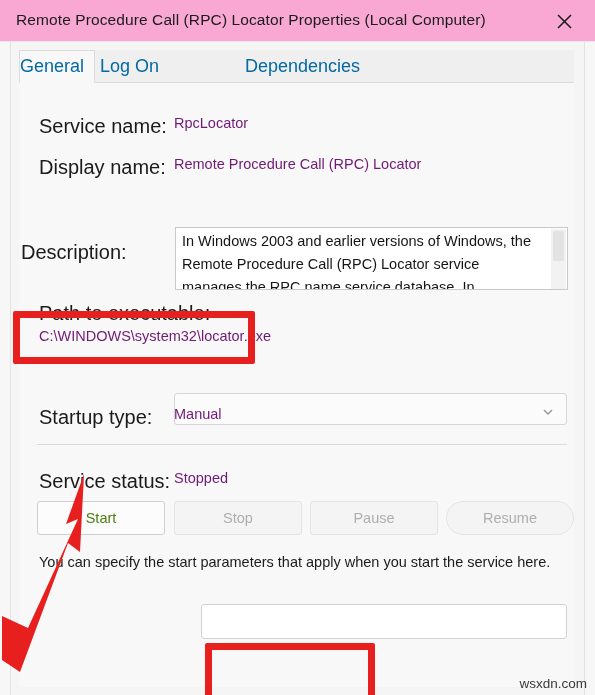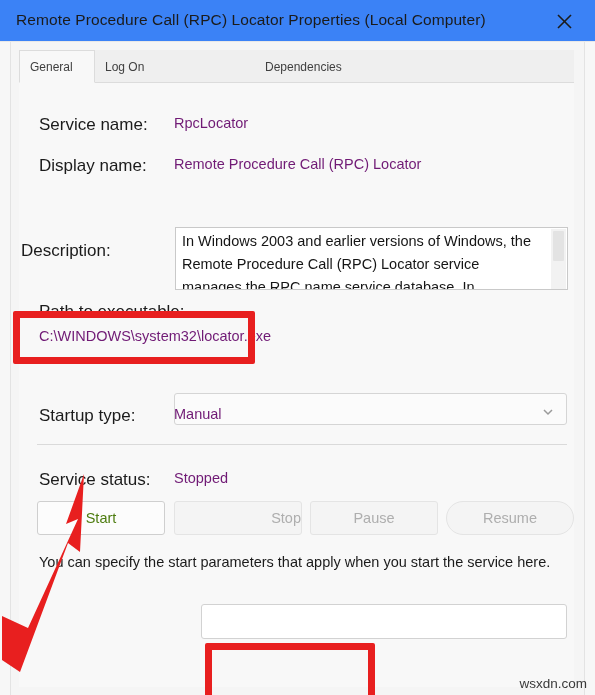--- a/index.html
+++ b/index.html
@@ -18,21 +18,21 @@
     height: 695px;
     background: #f7f7f7;
     overflow: hidden;
   }
 
   
   .titlebar {
     position: absolute;
     left: 0; top: 0;
     width: 595px; height: 42px;
-    background: #3b82f6;
+    background: #f9a8d4;
     border-bottom: 1px solid #e8e8e8;
   }
   .title-text {
     position: absolute;
     left: 16px; top: 11px;
     font-size: 15.5px;
     color: #1b1b1b;
     letter-spacing: 0.1px;
     white-space: nowrap;
   }
@@ -60,23 +60,23 @@
     position: absolute;
     left: 8px; top: 8px;
     width: 555px; height: 33px;
     background: #efefef;
     border-bottom: 1px solid #dcdcdc;
   }
   .tab {
     position: absolute;
     top: 0;
     height: 33px;
-    display: flex; align-items: center; justify-content: flex-start;
-    font-size: 12px;
-    color: #404040;
+    display: flex; align-items: center; justify-content: flex-end;
+    font-size: 18px;
+    color: #0369a1;
     background: transparent;
     padding: 0 10px;
     white-space: nowrap;
     cursor: default;
   }
   .tab.active {
     background: #f8f8f8;
     border-top: 1px solid #dcdcdc;
     border-left: 1px solid #dcdcdc;
     border-right: 1px solid #dcdcdc;
@@ -87,21 +87,21 @@
   
   .pane {
     position: absolute;
     left: 8px; top: 41px;
     width: 555px; height: 604px;
     background: #f8f8f8;
   }
 
   .lbl {
     position: absolute;
-    font-size: 17px;
+    font-size: 20px;
     color: #1b1b1b;
     white-space: nowrap;
   }
   .val {
     position: absolute;
     font-size: 14.5px;
     color: #701a75;
     white-space: nowrap;
   }
 
@@ -276,21 +276,21 @@
       <div class="val startup-value">Manual</div>
 
       <div class="separator"></div>
 
       <div class="lbl" style="left:20px; top:387px;">Service status:</div>
       <div class="val" style="left:155px; top:387px;">Stopped</div>
 
       <div class="btn" style="left:18px;  top:418px; width:128px;">
           <span>Start</span>
         </div>
-      <div class="btn disabled" style="left:155px; top:418px; width:128px;justify-content:flex-end;">
+      <div class="btn disabled" style="left:155px; top:418px; width:128px;">
           <span>Stop</span>
         </div>
       <div class="btn disabled" style="left:291px; top:418px; width:128px;">
           <span>Pause</span>
         </div>
       <div class="btn disabled" style="left:427px; top:418px; width:128px;border-radius:17px;">
           <span>Resume</span>
         </div>
 
       <div style="position:absolute;left:20px;top:468px;width:528px;font-size:14.5px;line-height:23px;color:#1b1b1b;">You can specify the start parameters that apply when you start the service here.</div>

